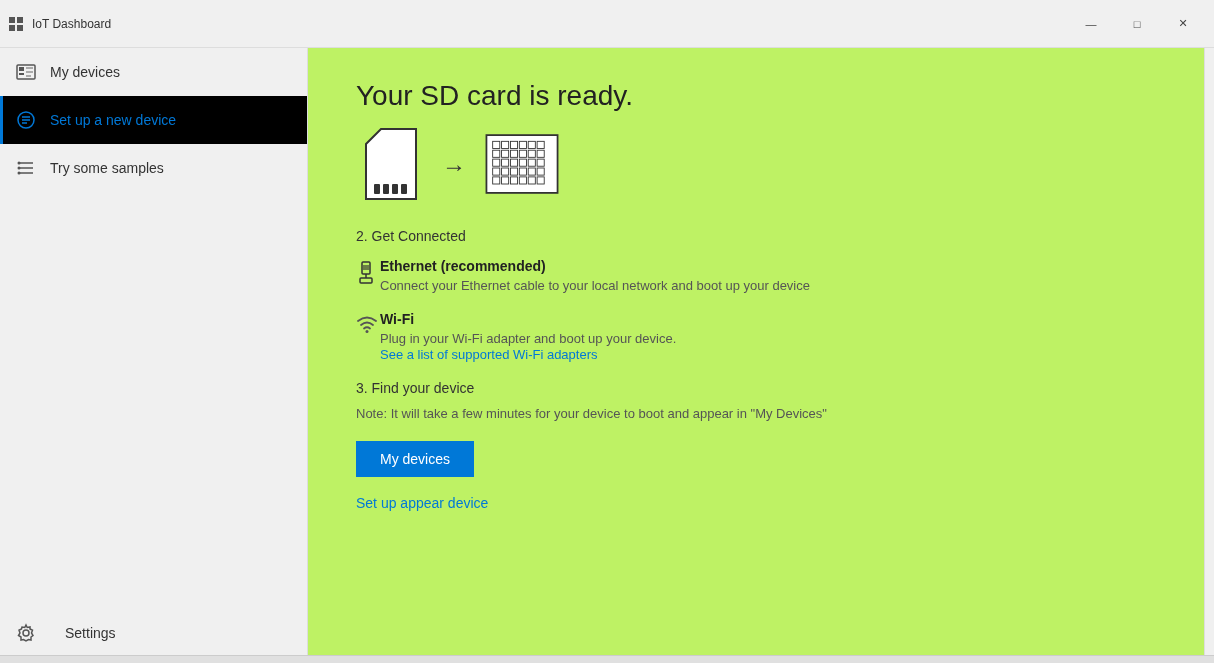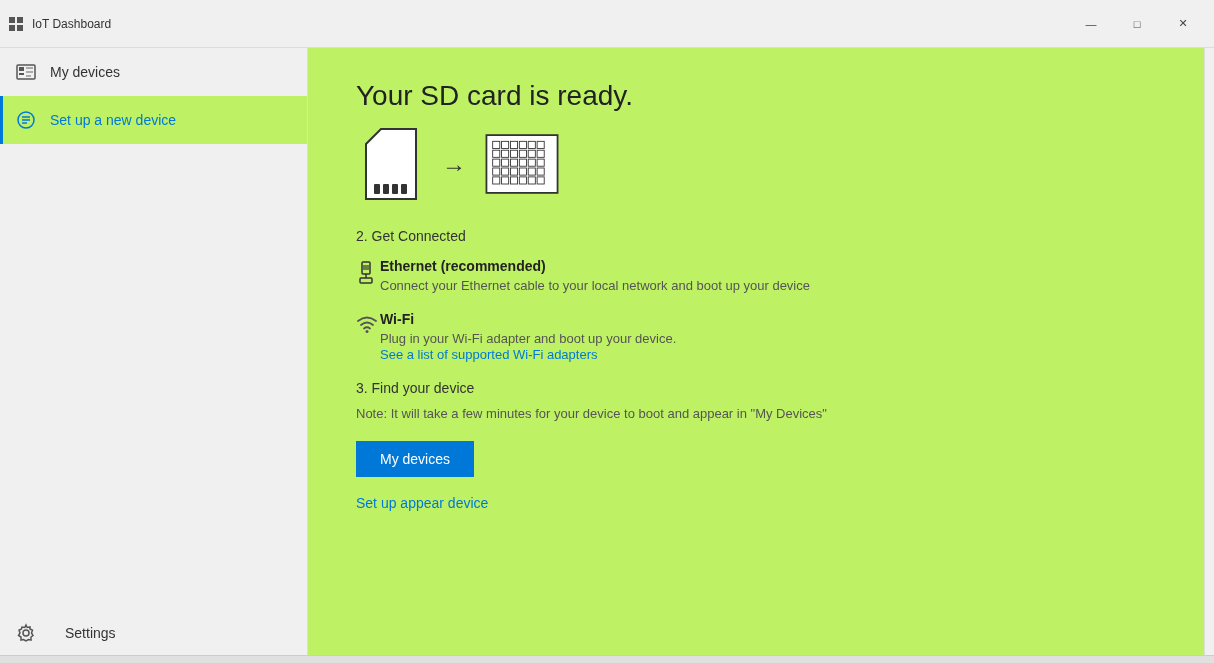--- a/index.html
+++ b/index.html
@@ -76,21 +76,21 @@
     .sidebar-item {
       display: flex;
       align-items: center;
       height: 48px;
       padding: 0 16px;
       cursor: pointer;
       position: relative;
       gap: 14px;
     }
     .sidebar-item.active {
-      background: #bef264;
+      background: #000000;
     }
     .sidebar-item.active::before {
       content: '';
       position: absolute;
       left: 0;
       top: 0;
       bottom: 0;
       width: 3px;
       background: #0078d7;
     }
@@ -285,20 +285,33 @@
           <svg width="20" height="20" viewBox="0 0 20 20">
             <circle cx="10" cy="10" r="8" fill="none" stroke="#0078d7" stroke-width="1.5"></circle>
             <line x1="6" y1="10" x2="14" y2="10" stroke="#0078d7" stroke-width="1.5"></line>
             <line x1="6" y1="7" x2="14" y2="7" stroke="#0078d7" stroke-width="1.5"></line>
             <line x1="6" y1="13" x2="11" y2="13" stroke="#0078d7" stroke-width="1.5"></line>
           </svg>
         </div>
         <span class="sidebar-item-label">Set up a new device</span>
       </div>
 
+      <div class="sidebar-item">
+        <div class="sidebar-item-icon">
+          <svg width="20" height="20" viewBox="0 0 20 20">
+            <line x1="3" y1="5" x2="17" y2="5" stroke="#555" stroke-width="1.5"></line>
+            <line x1="3" y1="10" x2="17" y2="10" stroke="#555" stroke-width="1.5"></line>
+            <line x1="3" y1="15" x2="17" y2="15" stroke="#555" stroke-width="1.5"></line>
+            <circle cx="3" cy="5" r="1.5" fill="#555"></circle>
+            <circle cx="3" cy="10" r="1.5" fill="#555"></circle>
+            <circle cx="3" cy="15" r="1.5" fill="#555"></circle>
+          </svg>
+        </div>
+        <span class="sidebar-item-label">Try some samples</span>
+      </div>
     </nav>
 
     <div class="sidebar-footer">
       <div class="sidebar-item-icon">
         <svg width="20" height="20" viewBox="0 0 20 20">
           <circle cx="10" cy="10" r="3" fill="none" stroke="#555" stroke-width="1.5"></circle>
           <path d="M10 2 L11.2 4.5 L14 4 L14 6 L16.5 7.2 L15.5 10 L17 12.5 L15 14 L15 17 L12.5 16.5 L10 18 L7.5 16.5 L5 17 L5 14 L2.5 12.5 L4 10 L3 7.2 L5.5 6 L6 4 L8.8 4.5 Z" fill="none" stroke="#555" stroke-width="1.5"></path>
         </svg>
       </div>
       <span class="sidebar-item-label">Settings</span>

